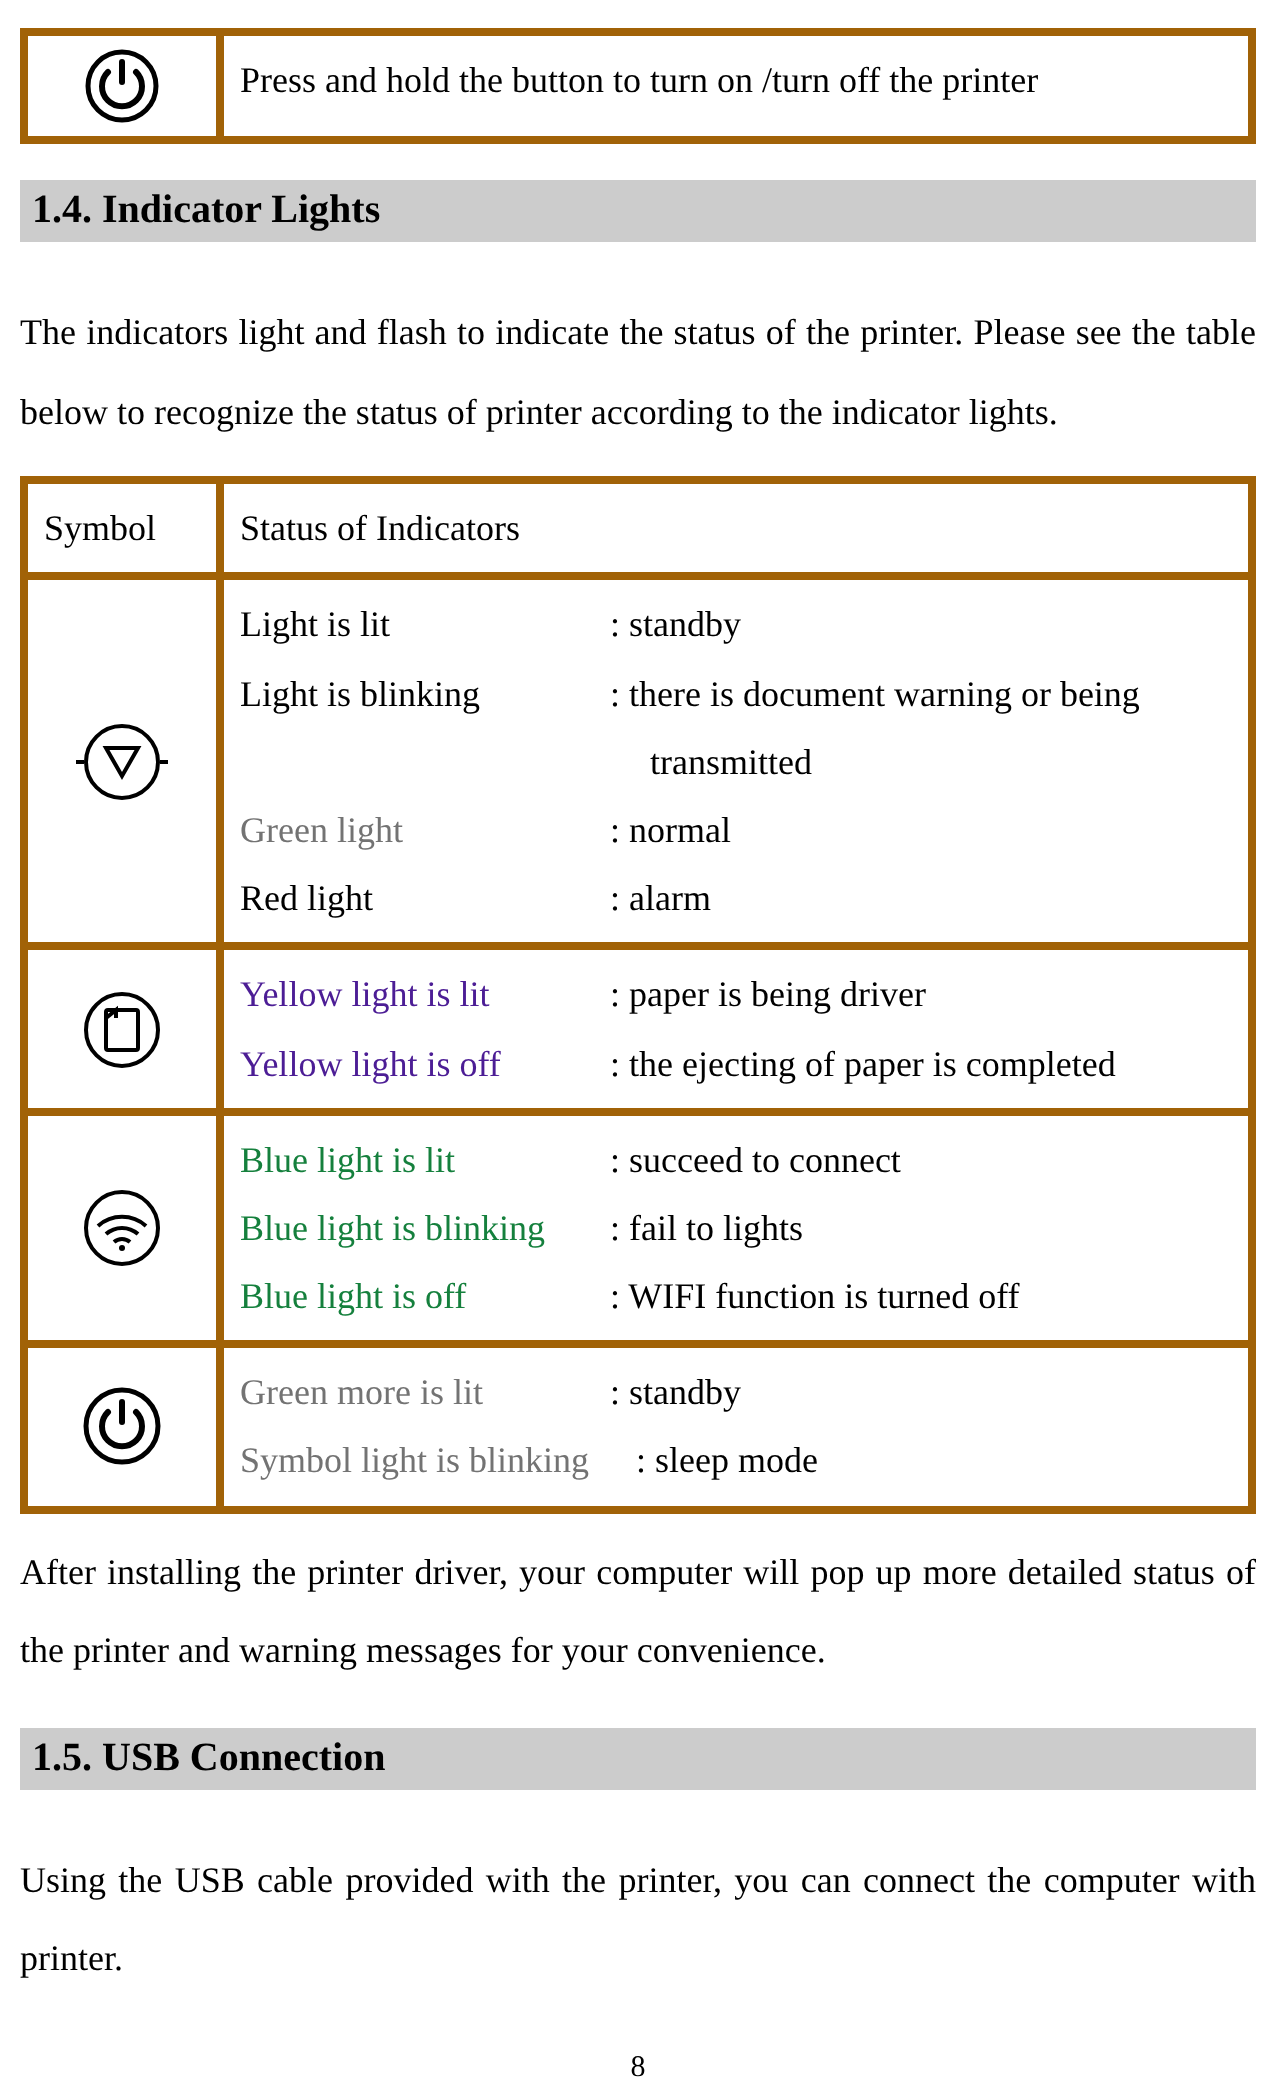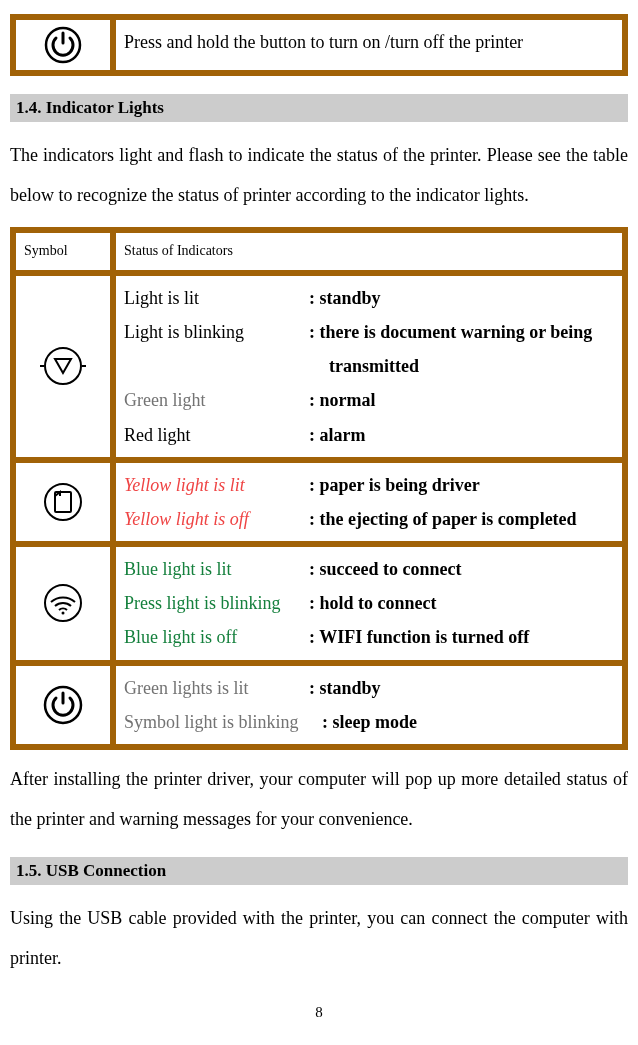--- a/index.html
+++ b/index.html
@@ -11,63 +11,63 @@
       background: #fff;
       width: 638px;
       box-sizing: border-box;
     }
     .table {
       border-collapse: collapse;
       width: 100%;
       margin: 0 0 10px 0;
     }
     .table td, .table th {
-      border: 6px solid #a16207;
+      border: 4px solid #a16207;
       padding: 5px 8px;
       vertical-align: top;
       text-align: left;
       font-weight: normal;
       line-height: 1.9;
     }
     .icon-cell {
       width: 78px;
       text-align: center;
       vertical-align: middle !important;
     }
     .desc-cell { }
     .section-header {
       background: #ccc;
-      font-size: 17px;
+      font-size: 20px;
       font-weight: bold;
       padding: 4px 6px;
-      margin: 18px 0 14px 0;
+      margin: 18px 0 26px 0;
     }
     .body-text {
       line-height: 2.2;
       text-align: justify;
       margin: 0 0 12px 0;
     }
     .page-num {
       text-align: center;
       font-size: 15px;
       margin-top: 26px;
     }
     svg { display: block; margin: 0 auto; }
     
     .green  { color: #737373; }
     .red    { color: #000000; }
-    .yellow { color: #ef4444; font-style: italic; }
+    .yellow { color: #4c1d95; }
     .blue   { color: #15803d; }
     
     .line { display: flex; }
     .lbl  { width: 185px; flex: 0 0 185px; }
-    .val  { flex: 1; font-weight: bold; }
+    .val  { flex: 1; }
     .indent { padding-left: 20px; }
     
-    .head-row td { font-size: 14px; }
+    .head-row td { font-size: 18px; }
   </style>
 </head>
 <body>
 
 <table class="table">
   <tbody>
       <tr>
     <td class="icon-cell">
       <svg width="40" height="40" viewBox="0 0 40 40">
         <circle cx="20" cy="20" r="17" fill="none" stroke="#000" stroke-width="2.5"></circle>
@@ -153,41 +153,41 @@
         <path d="M19 30 a6 6 0 0 1 8 0" fill="none" stroke="#000" stroke-width="2"></path>
         <circle cx="23" cy="33" r="1.5" fill="#000"></circle>
       </svg>
     </td>
     <td>
       <div class="line">
             <span class="lbl blue">Blue light is lit</span>
             <span class="val">: succeed to connect</span>
           </div>
       <div class="line">
-            <span class="lbl blue">Press light is blinking</span>
-            <span class="val">: hold to connect</span>
+            <span class="lbl blue">Blue light is blinking</span>
+            <span class="val">: fail to lights</span>
           </div>
       <div class="line">
             <span class="lbl blue">Blue light is off</span>
             <span class="val">: WIFI function is turned off</span>
           </div>
     </td>
   </tr>
 
   <tr>
     <td class="icon-cell">
       <svg width="46" height="46" viewBox="0 0 46 46">
         <circle cx="23" cy="23" r="18" fill="none" stroke="#000" stroke-width="2.5"></circle>
         <path d="M23 11 v10" stroke="#000" stroke-width="3" fill="none" stroke-linecap="round"></path>
         <path d="M16 16 a10 10 0 1 0 14 0" stroke="#000" stroke-width="3" fill="none" stroke-linecap="round"></path>
       </svg>
     </td>
     <td>
       <div class="line">
-            <span class="lbl green">Green lights is lit</span>
+            <span class="lbl green">Green more is lit</span>
             <span class="val">: standby</span>
           </div>
       <div class="line">
             <span class="lbl green" style="width:198px;flex:0 0 198px">Symbol light is blinking</span>
             <span class="val">: sleep mode</span>
           </div>
     </td>
   </tr>
 </tbody>
   </table>

